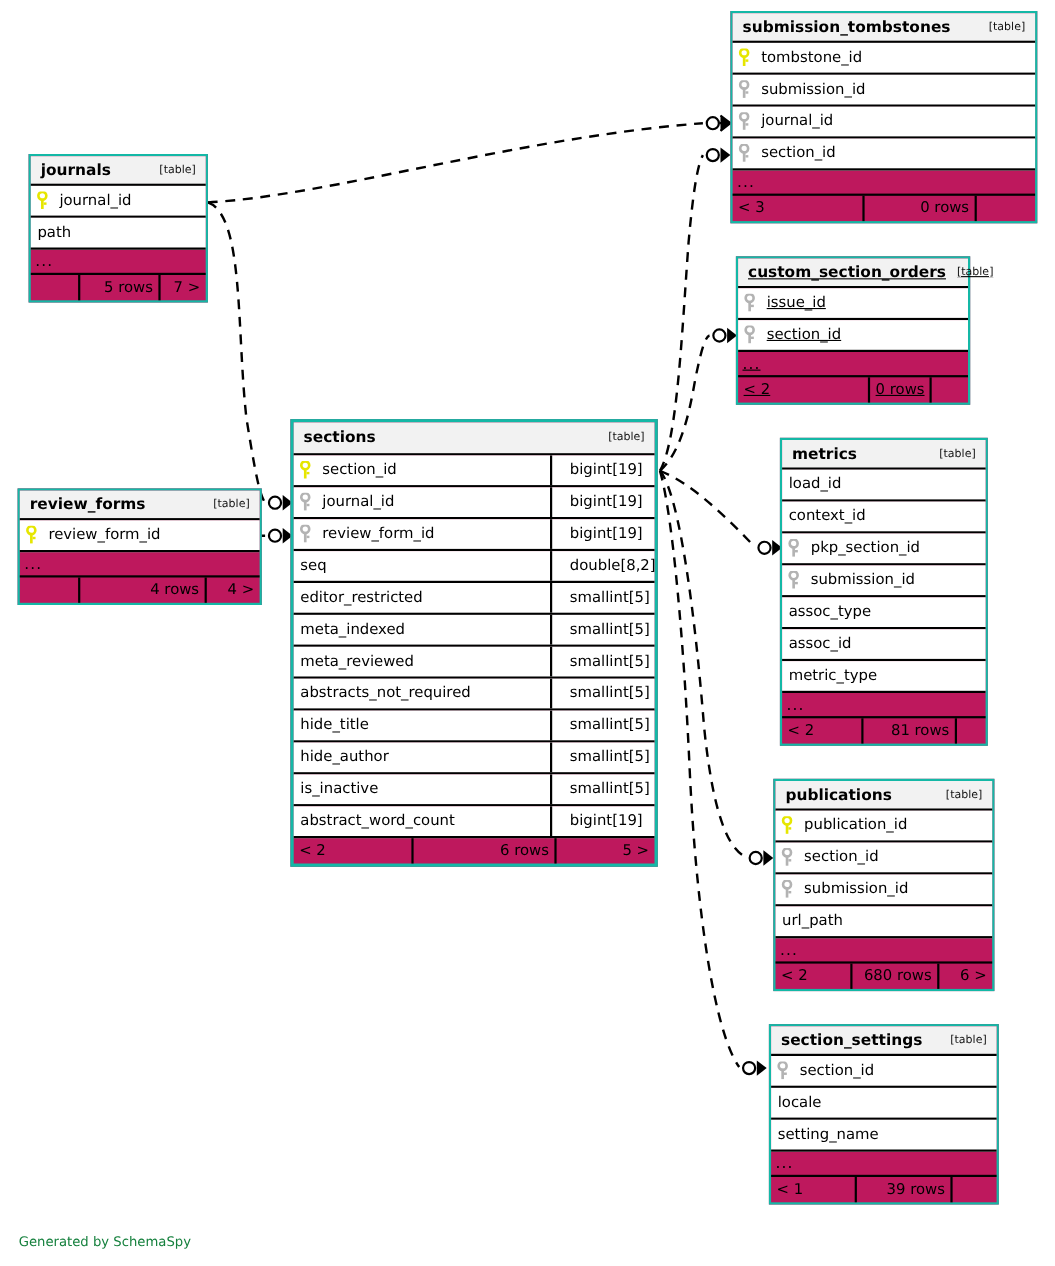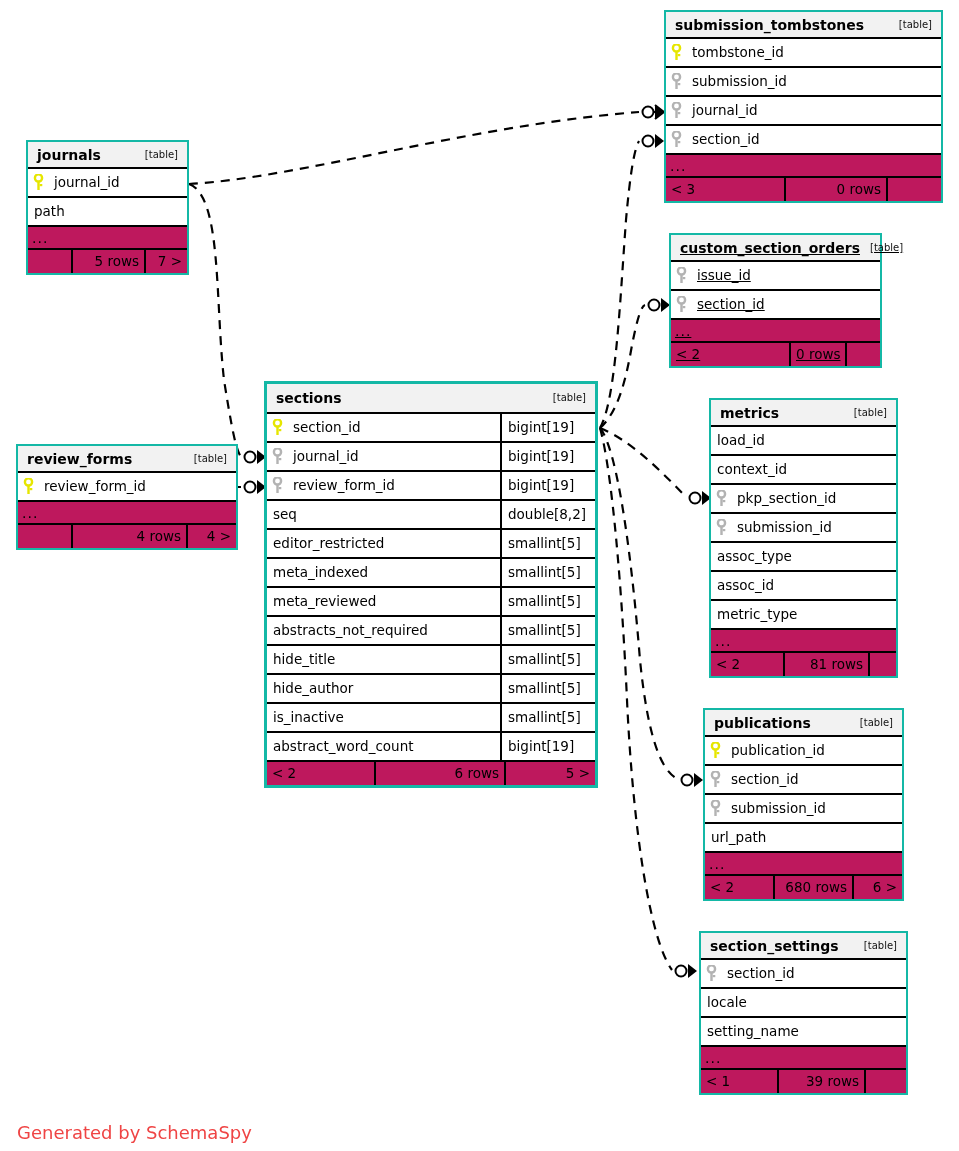--- a/index.html
+++ b/index.html
@@ -77,21 +77,21 @@
     flex: 1 1 auto;
     min-width: 0;
     padding-left: 6px;
     height: 100%;
     box-sizing: border-box;
   }
   .type-cell {
     display: flex;
     align-items: center;
     border-left: 2px solid #000000;
-    padding-left: 6px;
+    padding-left: 16px;
     width: 95px;
     flex: 0 0 95px;
     height: 100%;
     box-sizing: border-box;
     font-size: 13.5px;
   }
 
   .keyslot {
     width: 20px;
     flex: 0 0 20px;
@@ -130,22 +130,22 @@
     box-sizing: border-box;
     padding: 0 5px;
     white-space: nowrap;
   }
   .foot-left  { justify-content: flex-start; }
   .foot-mid   { justify-content: flex-end; border-left: 2px solid #000000; border-right: 2px solid #000000; }
   .foot-right { justify-content: flex-end; }
 
   .credit {
     position: absolute;
-    font-size: 18px;
-    color: #ef4444;
+    font-size: 12px;
+    color: #15803d;
     white-space: nowrap;
   }
 </style>
 </head>
 <body>
 
 <div id="canvas">
 
   <svg id="edges" viewBox="0 0 959 1151" width="959" height="1151" xmlns="http://www.w3.org/2000/svg">
     <defs>

